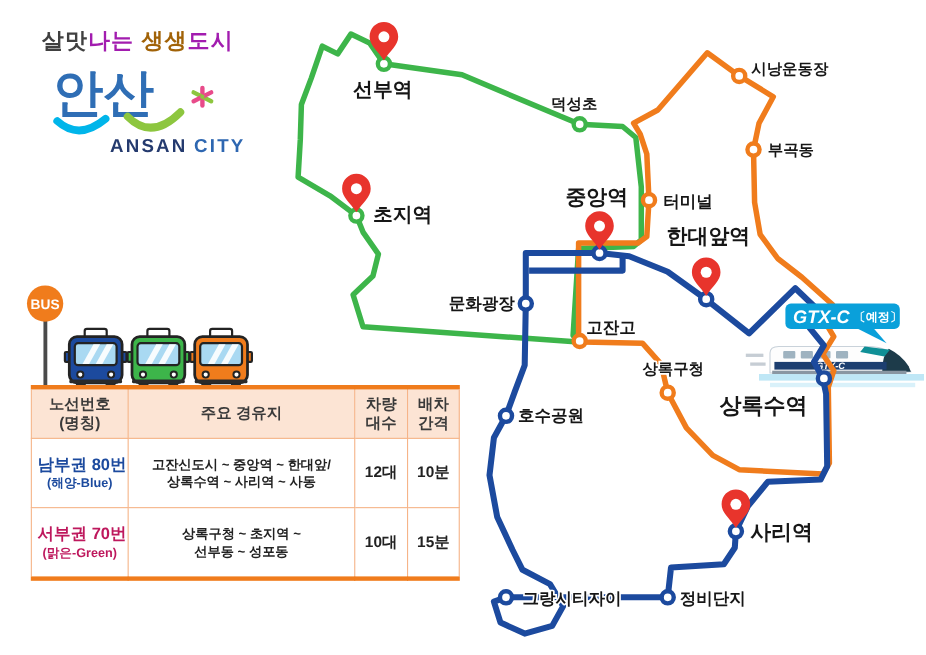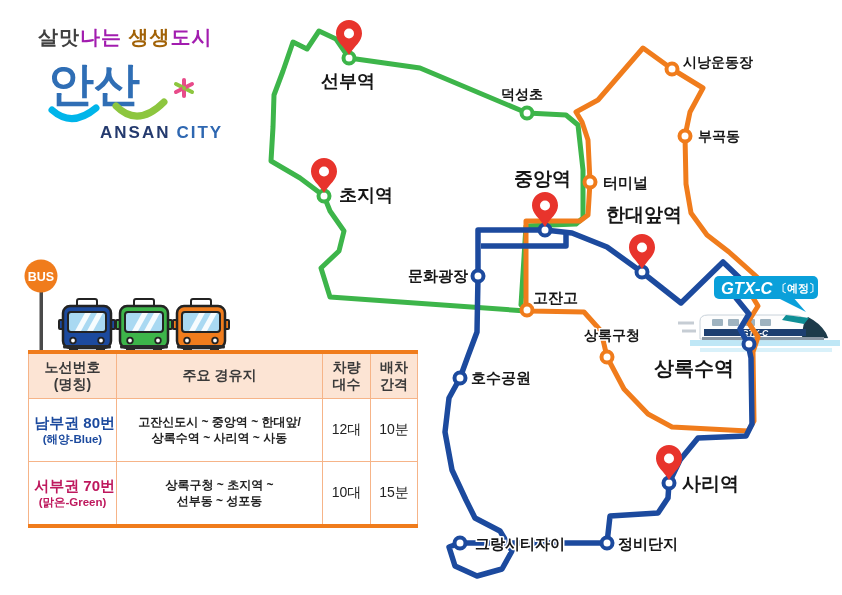--- a/index.html
+++ b/index.html
@@ -11,21 +11,21 @@
   .tl-pink{color:#404040}.tl-navy{color:#a21caf}.tl-green{color:#a16207}
   .wordmark{position:absolute;left:8px;top:30px;width:220px;height:95px;}
   
   #route-table{position:absolute;left:28px;top:350px;width:389px;border-collapse:collapse;table-layout:fixed;
     border-top:4px solid #f07c1c;border-bottom:4px solid #f07c1c;background:#fff;}
   #route-table th,#route-table td{border:1.5px solid #f6b488;text-align:center;vertical-align:middle;
     white-space:pre-line;padding:2px 1px;}
   #route-table th{background:#fce4d4;color:#3a3a3a;font-size:14px;font-weight:800;height:40px;line-height:1.25;}
   #route-table td{height:58px;color:#222;}
   .via-cell{font-size:12px;font-weight:700;line-height:1.35;}
-  .num-cell{font-size:14px;font-weight:400;margin-left:36px;}
+  .num-cell{font-size:14px;font-weight:700;margin-left:36px;}
   .rname{font-size:15px;font-weight:800;line-height:1.2;text-align:right;}
   .rsub{font-size:11.5px;font-weight:700;}
   .route-blue .rname,.route-blue .rsub{color:#1c4a9e}
   .route-green .rname,.route-green .rsub{color:#be185d}
   .route-orange .rname,.route-orange .rsub{color:#f07c1c}
   
   #mapsvg{position:absolute;left:0;top:0;}
   .st-label{font-weight:800;fill:#161616;paint-order:stroke;stroke:#ffffff;stroke-width:3px;}
 </style>
 </head>

